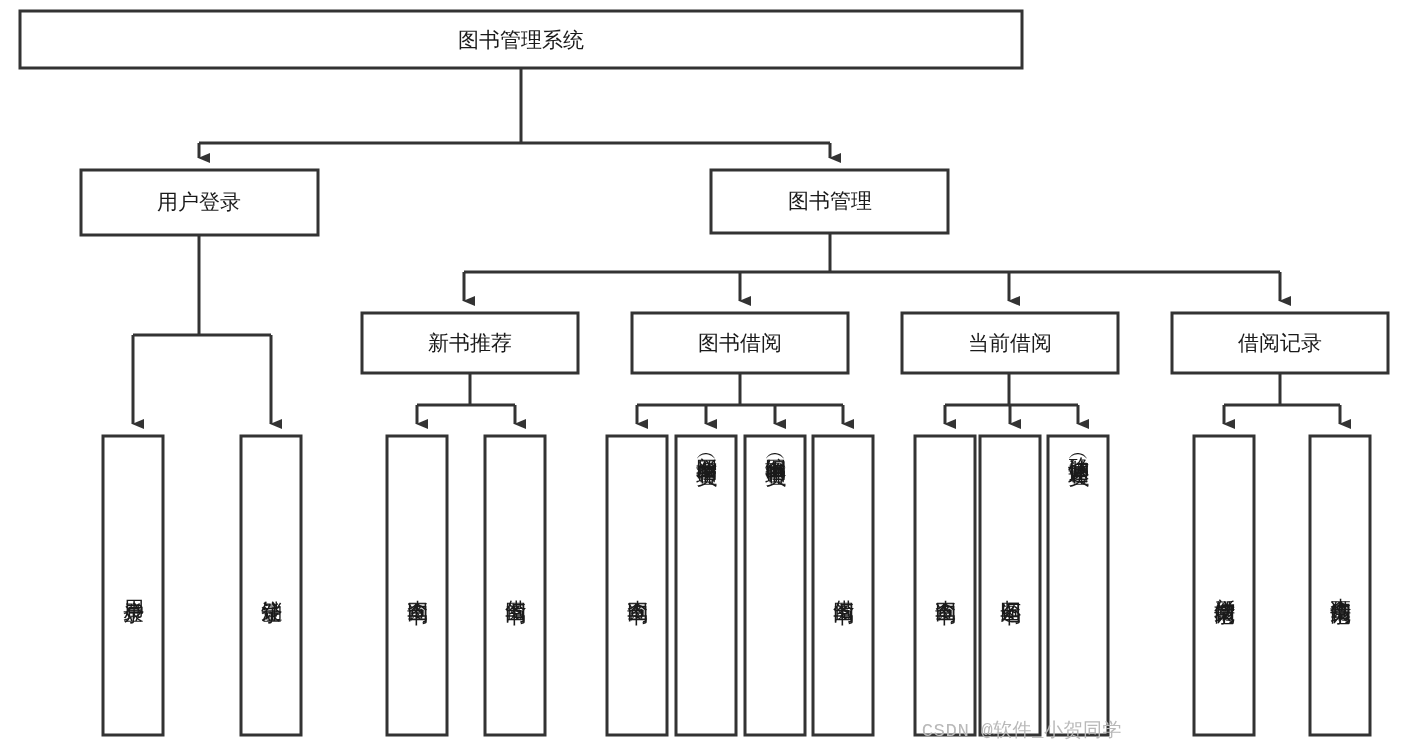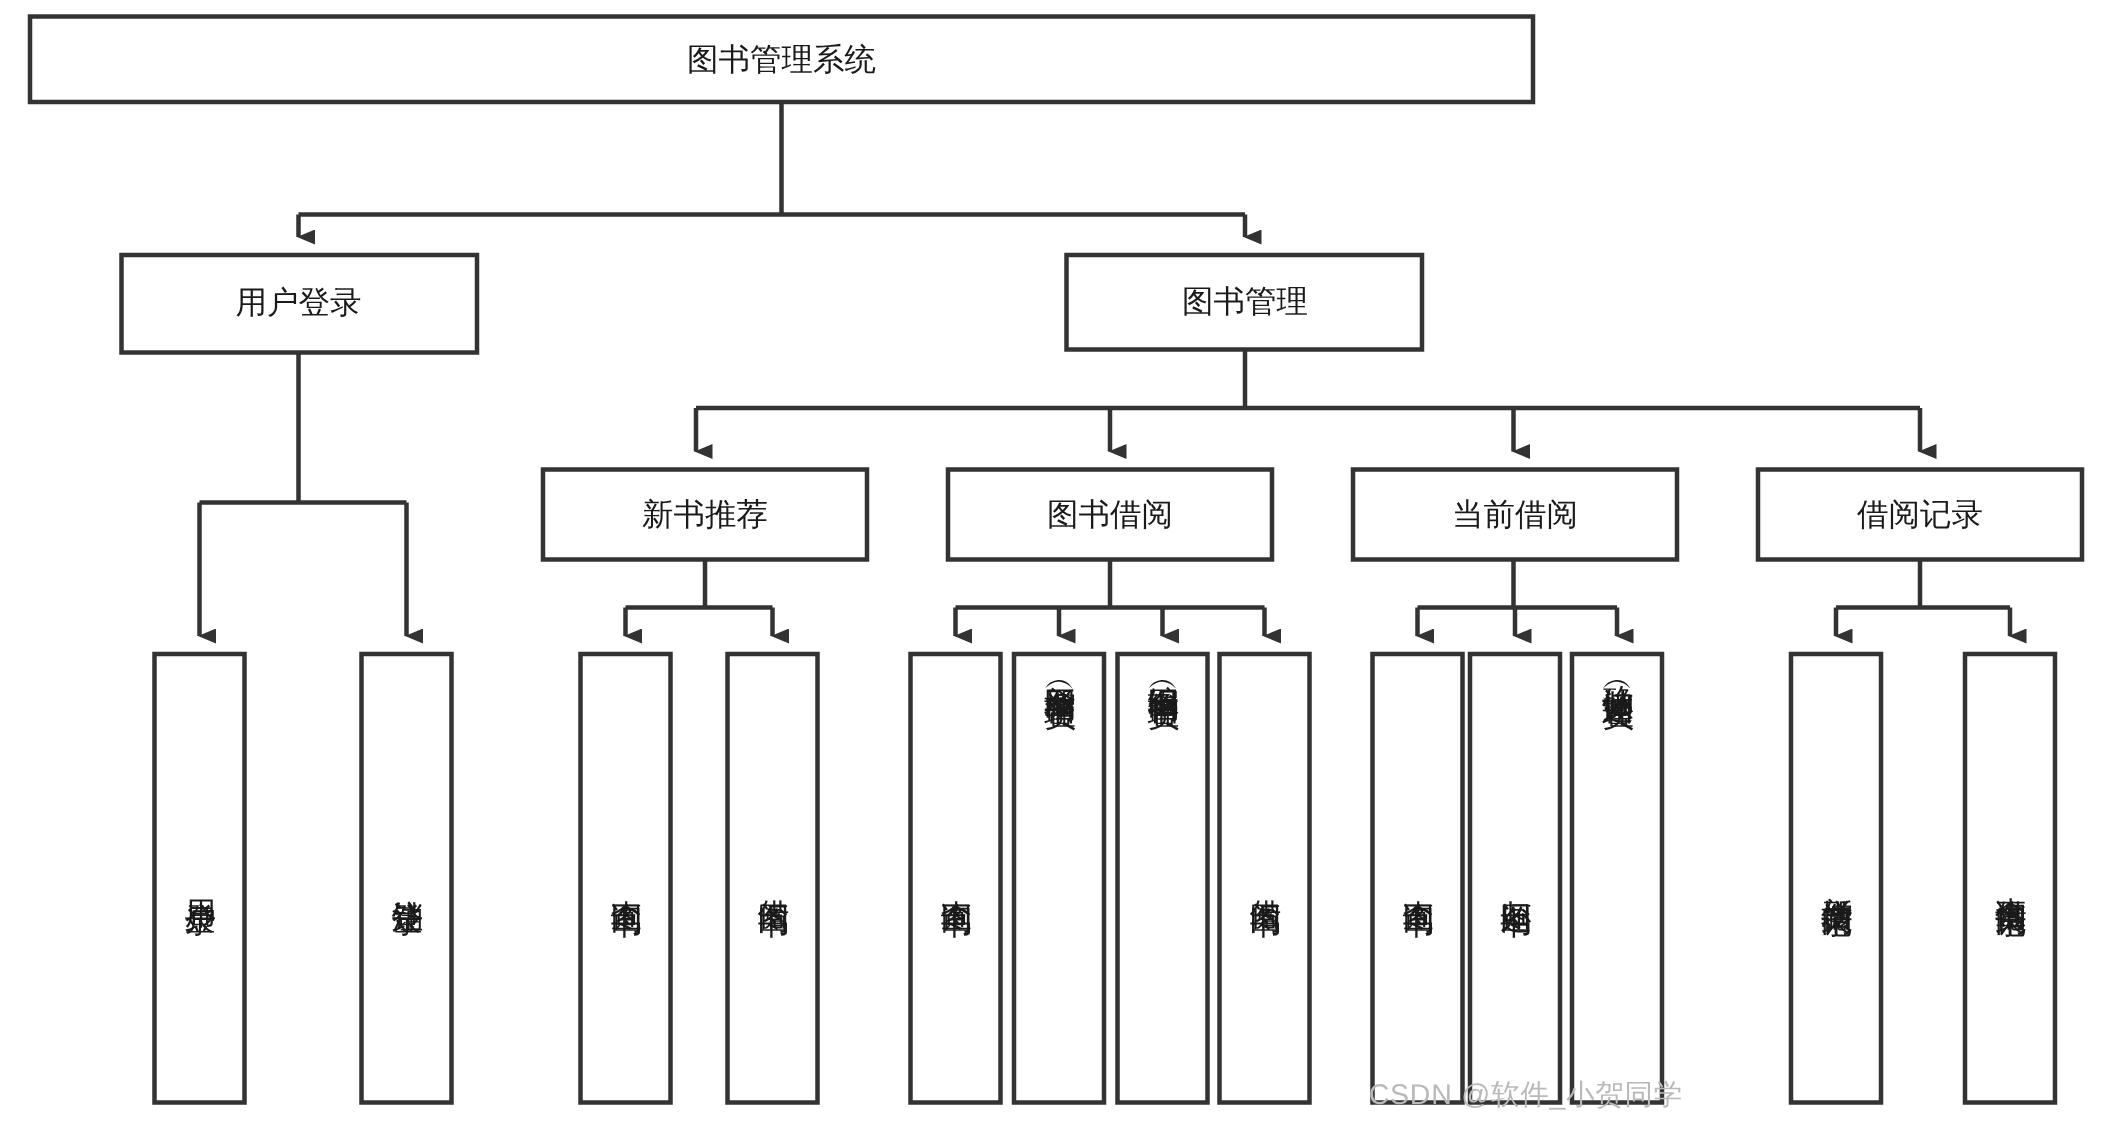--- a/index.html
+++ b/index.html
@@ -58,21 +58,21 @@
     color: #1a1a1a;
     letter-spacing: 1.5px;
     white-space: nowrap;
     text-align: center;
     pointer-events: none;
   }
   .watermark {
     position: absolute;
     right: 8px;
     bottom: 4px;
-    font-family: Liberation Sans, sans-serif;
+    font-family: Liberation Mono, monospace;
     font-size: 19px;
     color: #b9b9b9;
     white-space: nowrap;
     letter-spacing: 0.5px;
   }
 </style>
 </head>
 <body>
 
 <div id="diagram-root">

